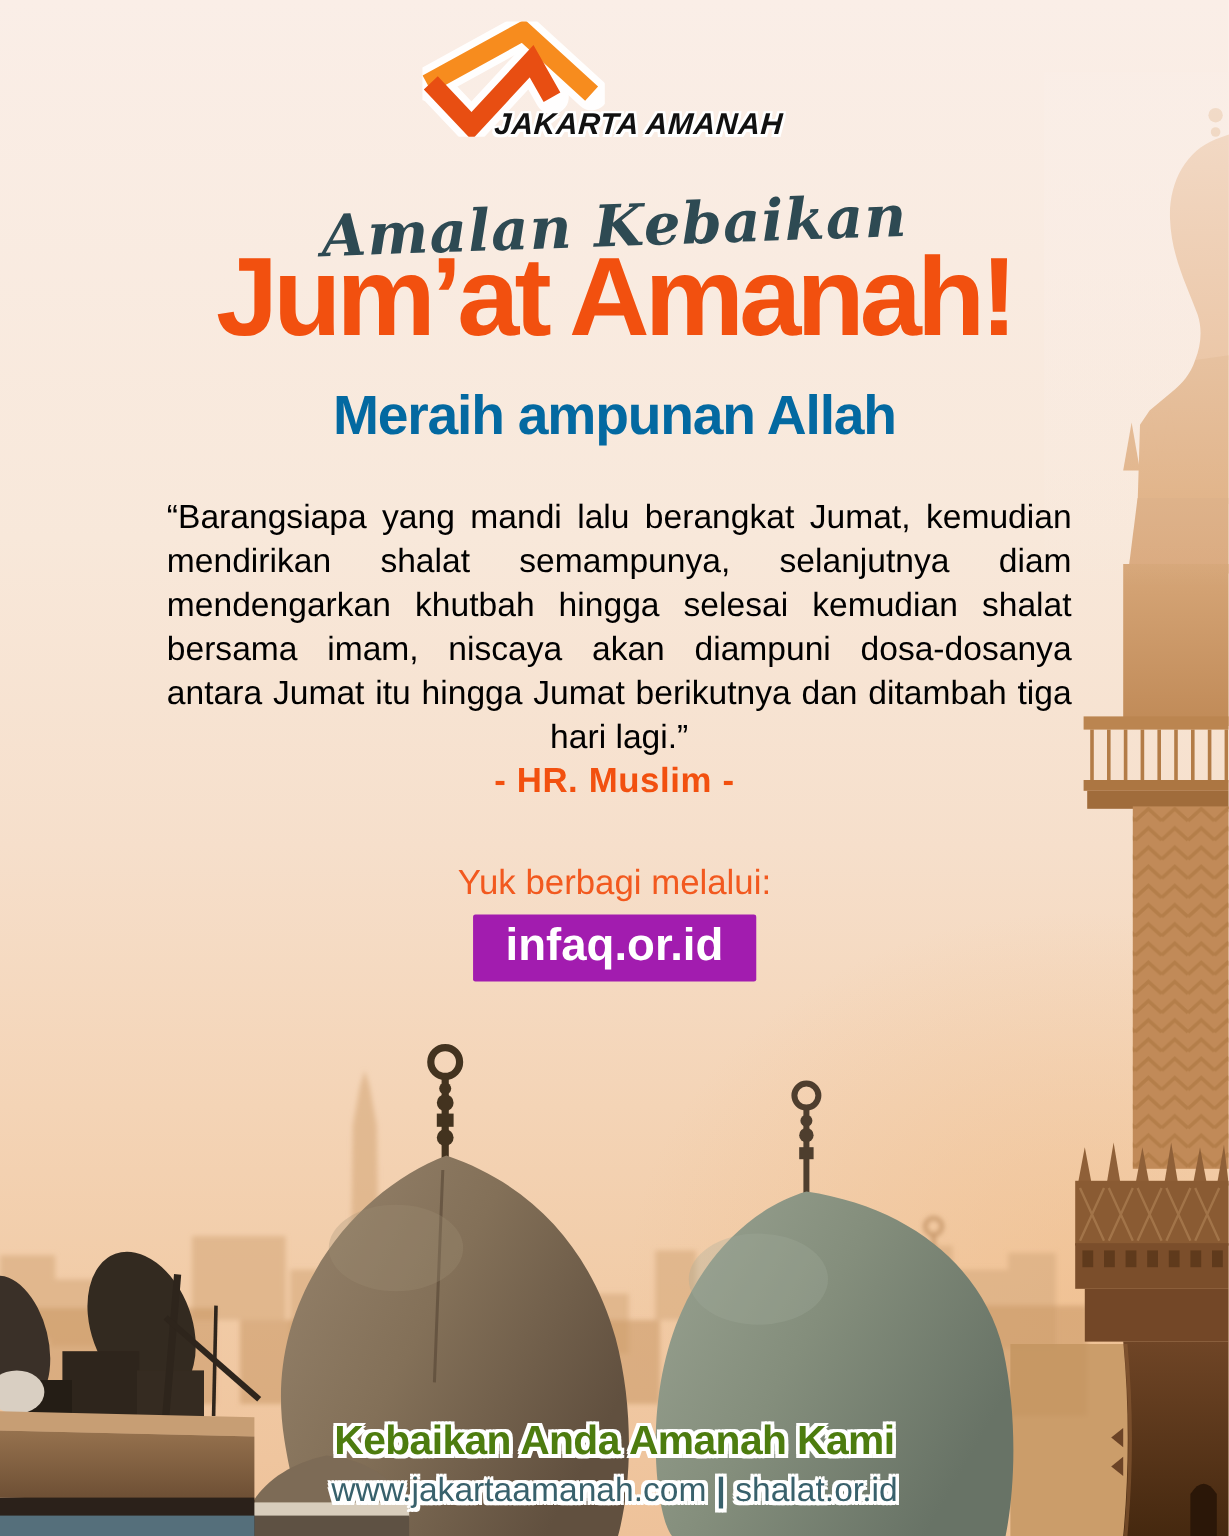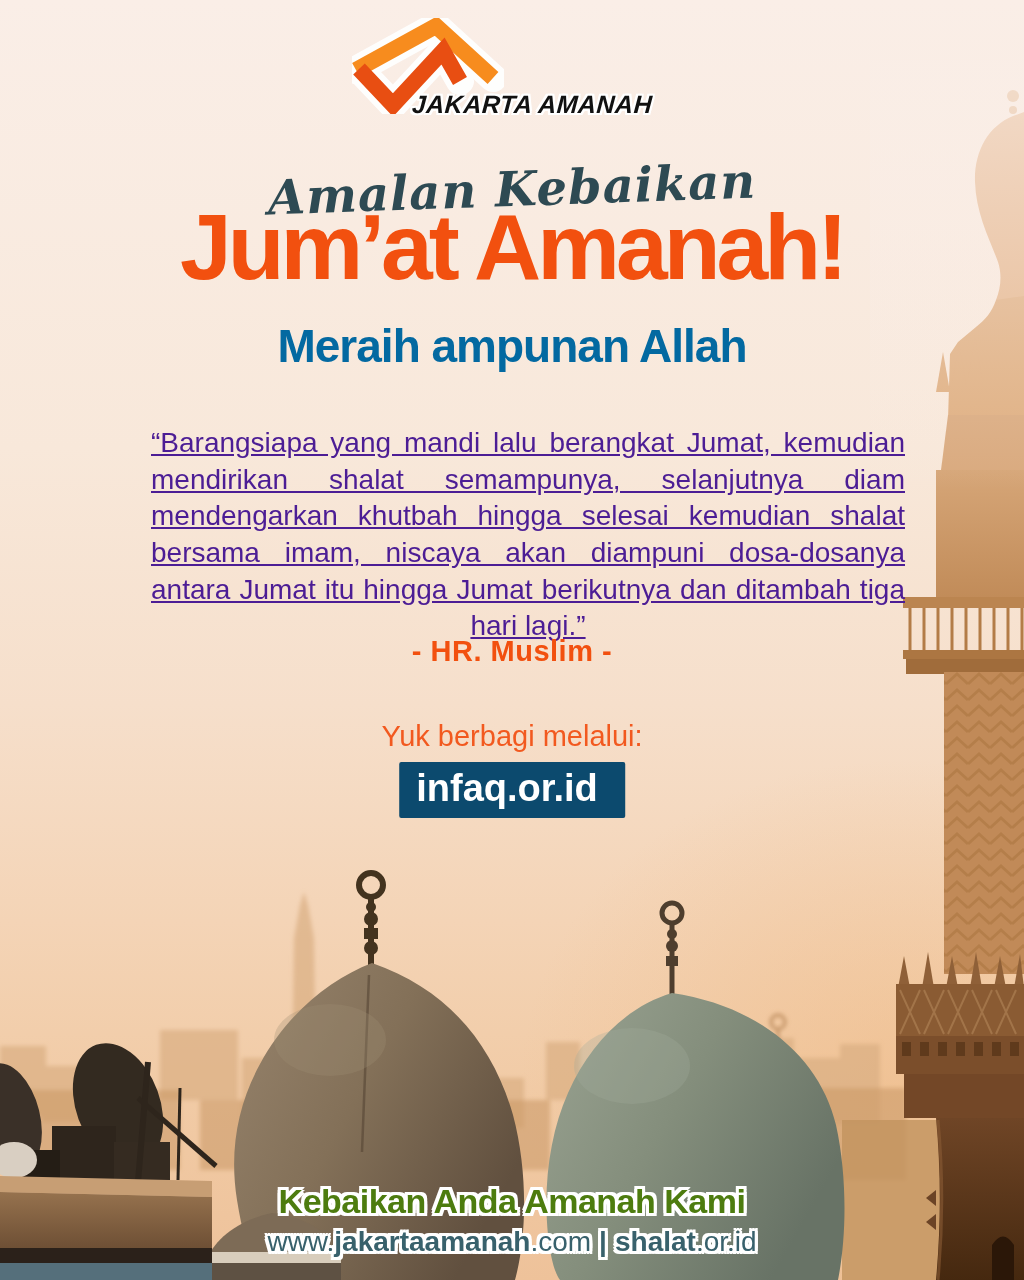--- a/index.html
+++ b/index.html
@@ -17,36 +17,36 @@
     text-shadow:2px 0 0 #fff,-2px 0 0 #fff,0 2px 0 #fff,0 -2px 0 #fff,
       2px 2px 0 #fff,-2px 2px 0 #fff,2px -2px 0 #fff,-2px -2px 0 #fff;}
 
   .script-line{top:161px;font:italic 700 48px "DejaVu Serif",serif;color:#2E4A53;
     transform:rotate(-2deg);letter-spacing:1px;}
   .title{top:194px;margin:0;font:700 93px "Liberation Sans",sans-serif;
     letter-spacing:-4px;color:#F2500F;}
   .subtitle{top:319px;margin:0;font:700 46px "Liberation Sans",sans-serif;
     letter-spacing:-1px;color:#0369a1;}
 
-  .quote{position:absolute;top:409px;left:50%;transform:translateX(-50%);width:754px;margin:16px;
-    font:400 28px/1.31 "Liberation Sans",sans-serif;color:#4c1d95;
-    text-align:justify;text-align-last:center;text-decoration:underline;}
+  .quote{position:absolute;top:409px;left:50%;transform:translateX(-50%);width:754px;margin:4px;
+    font:400 28px/1.31 "Liberation Sans",sans-serif;color:#000000;
+    text-align:justify;text-align-last:center;}
   .attribution{top:635px;font:700 29px "Liberation Sans",sans-serif;color:#F2500F;letter-spacing:.5px;}
 
   .cta-label{top:720px;font:400 29px "Liberation Sans",sans-serif;color:#F2591F;}
   .cta-button{position:absolute;top:762px;left:50%;transform:translateX(-50%);
-    background:#0c4a6e;color:#fff;font:700 38px "Liberation Sans",sans-serif;
-    padding:5px 27px 8px 17px;border-radius:2px;cursor:pointer;}
+    background:#a21caf;color:#fff;font:700 38px "Liberation Sans",sans-serif;
+    padding:5px 27px 8px 27px;border-radius:2px;cursor:pointer;}
 
   .outline-white{text-shadow:3px 0 0 #fff,-3px 0 0 #fff,0 3px 0 #fff,0 -3px 0 #fff,
     2px 2px 0 #fff,-2px 2px 0 #fff,2px -2px 0 #fff,-2px -2px 0 #fff,
     3px 3px 0 #fff,-3px 3px 0 #fff,3px -3px 0 #fff,-3px -3px 0 #fff;}
   .tagline{top:1182px;font:700 34px "Liberation Sans",sans-serif;color:#4d7c0f;letter-spacing:-.5px;}
   .urls{top:1226px;font:400 28px "Liberation Sans",sans-serif;color:#38616C;}
-  .urls .b{font-weight:700;}
+  .urls .b{font-weight:400;}
   .urls .sep{margin:0 8px;font-weight:700;}
 </style>
 </head>
 <body>
 
 <div class="poster">
 
   <svg class="scene" viewBox="0 0 1024 1280" aria-hidden="true">
     <defs>
       <linearGradient id="sky" x1="0" y1="0" x2="0" y2="1">

